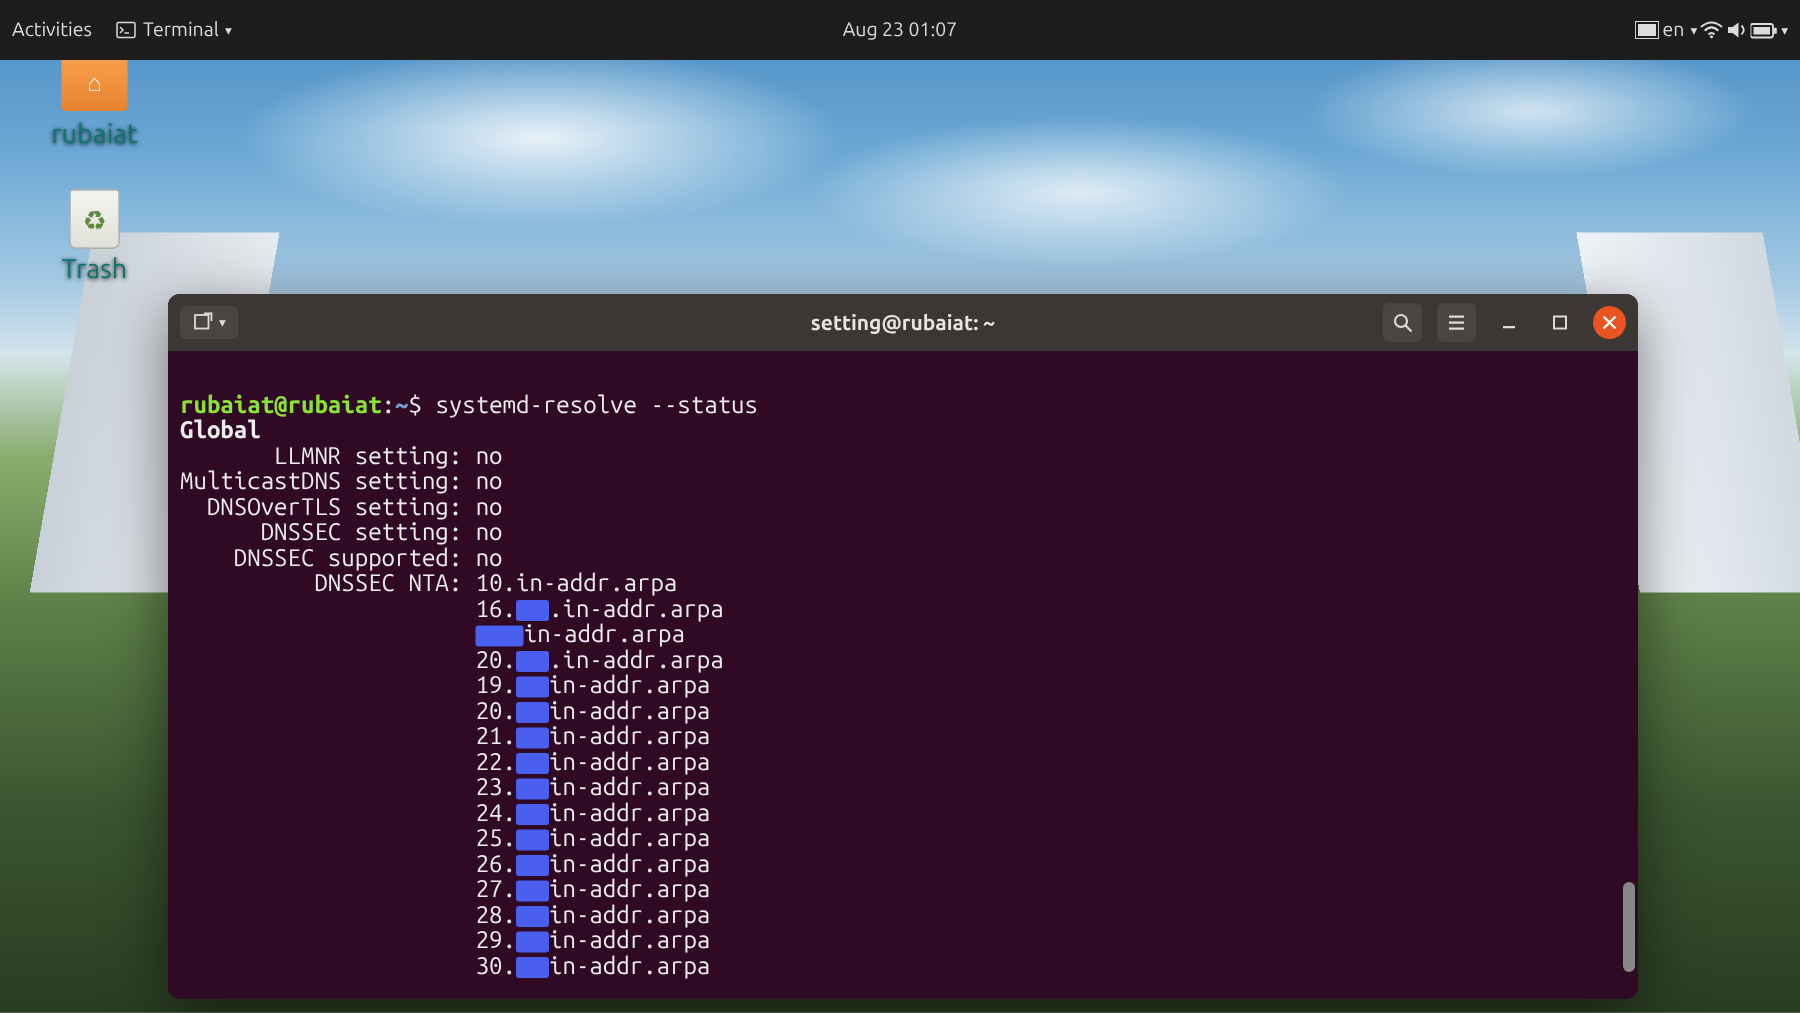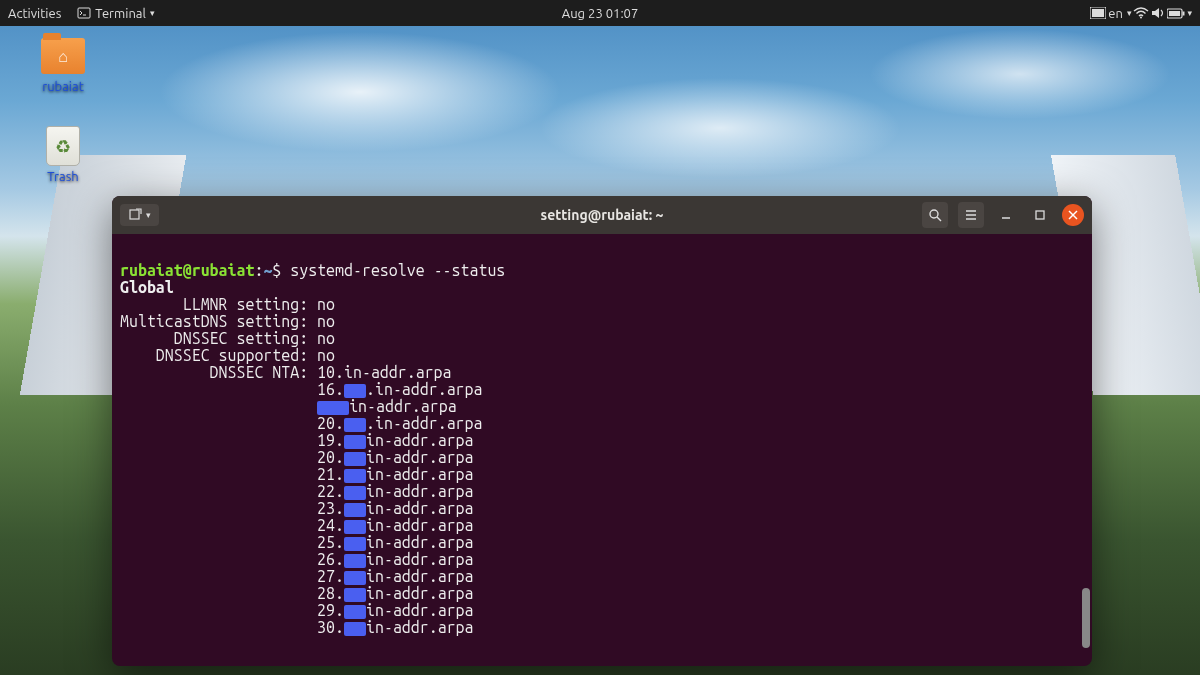--- a/index.html
+++ b/index.html
@@ -45,21 +45,21 @@
       background: linear-gradient(100deg, transparent 0%, transparent 5%, #c8d0d8 5%, #e8ecf0 15%, transparent 15%),
                   linear-gradient(-100deg, transparent 0%, transparent 2%, #d0d8e0 2%, #f0f4f8 12%, transparent 12%);
     }
     
     
     .top-bar {
       position: absolute;
       top: 0;
       left: 0;
       right: 0;
-      height: 26px;
+      height: 40px;
       background: #1d1d1d;
       color: #dcdcdc;
       display: flex;
       align-items: center;
       font-size: 13px;
       z-index: 100;
       padding: 0 8px;
     }
     .top-bar-left { display: flex; align-items: center; gap: 16px; }
     .top-bar-center { position: absolute; left: 50%; transform: translateX(-50%); }
@@ -121,22 +121,22 @@
       position: relative;
       display: flex;
       align-items: center;
       justify-content: center;
     }
     .recycle-glyph {
       color: #5a8a3a;
       font-size: 18px;
     }
     .icon-label {
-      color: #1d4ed8;
-      font-size: 13px;
+      color: #0f766e;
+      font-size: 18px;
       text-shadow: 0 1px 3px rgba(0,0,0,0.9);
     }
     
     
     .terminal-window {
       position: absolute;
       top: 196px;
       left: 112px;
       width: 980px;
       height: 470px;
@@ -371,20 +371,21 @@
       </div>
     </div>
   </div>
 
   <div class="terminal-body">
     <div class="output-line"><span class="prompt-user">rubaiat@rubaiat</span><span class="prompt-colon">:</span><span class="prompt-path">~</span><span class="prompt-dollar">$ </span><span class="cmd">systemd-resolve --status</span></div>
     <div class="output-line bold">Global</div>
     <div id="settings-block">
         <div class="output-line">       LLMNR setting: no</div>
         <div class="output-line">MulticastDNS setting: no</div>
+        <div class="output-line">  DNSOverTLS setting: no</div>
         <div class="output-line">      DNSSEC setting: no</div>
         <div class="output-line">    DNSSEC supported: no</div>
       </div>
     <div class="output-line"><span>          DNSSEC NTA:</span> <span>10.in-addr.arpa</span></div>
     <div id="nta-block">
         <div class="output-line"><span>                      16.</span><span class="redact w1">   </span><span>.in-addr.arpa</span></div>
         <div class="output-line"><span>                      </span><span class="redact w2">   </span><span>in-addr.arpa</span></div>
         <div class="output-line"><span>                      20.</span><span class="redact w1">   </span><span>.in-addr.arpa</span></div>
         <div class="output-line"><span>                      19.</span><span class="redact w1">   </span><span>in-addr.arpa</span></div>
         <div class="output-line"><span>                      20.</span><span class="redact w1">   </span><span>in-addr.arpa</span></div>

